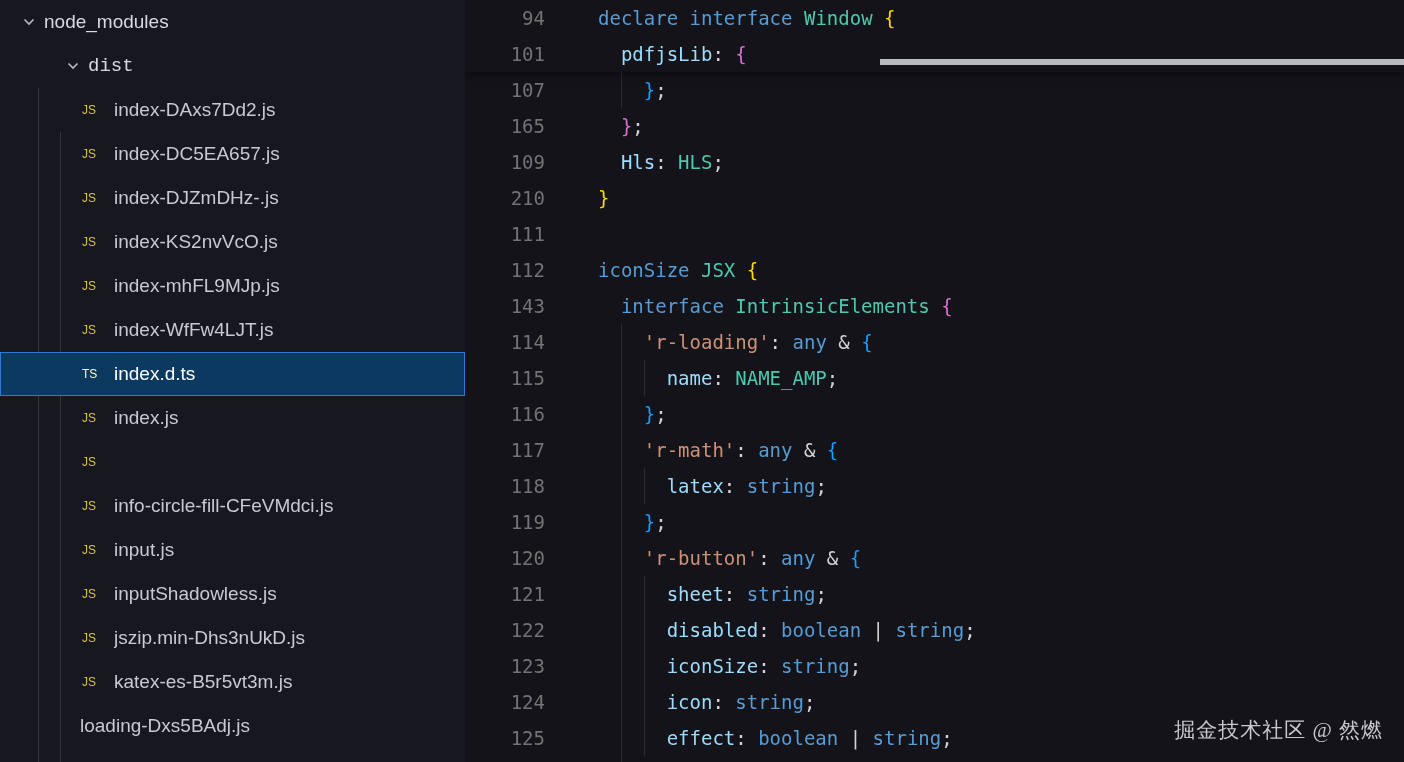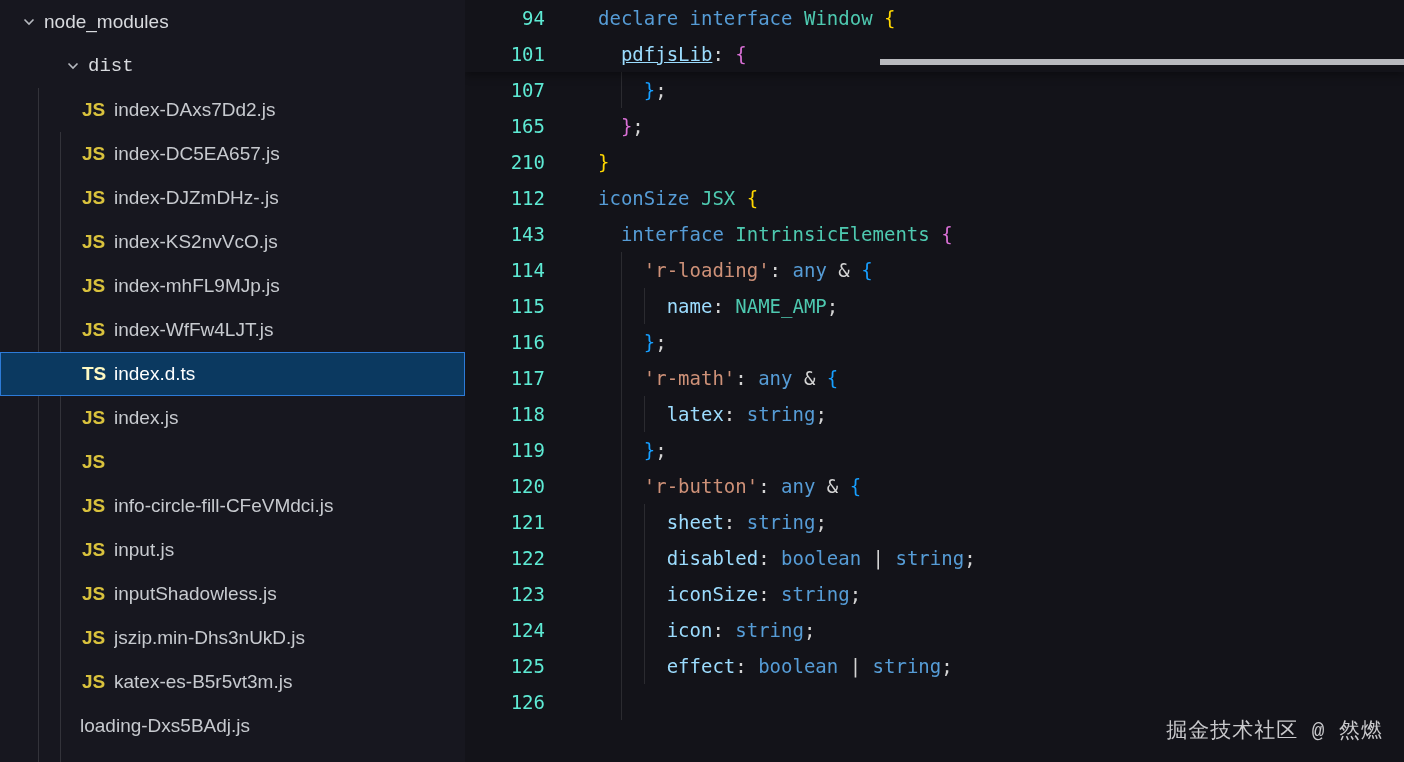--- a/index.html
+++ b/index.html
@@ -9,37 +9,37 @@
 
   
   .sidebar{position:relative;width:465px;height:100%;background:#17171f;flex:none;overflow:hidden}
   .tree{position:relative;z-index:2}
   .row{position:relative;display:flex;align-items:center;height:44px;font-size:19px;color:#c7cacf;cursor:pointer}
   .row .lbl{white-space:nowrap;overflow:hidden}
   .row.folder .lbl{color:#d8dade}
   .row.selected{background:#0b3960;box-shadow:inset 0 0 0 1px #2d7bd8}
   .row.selected .lbl{color:#ffffff}
   .chev{width:30px;flex:none;display:flex;align-items:center;justify-content:center}
-  .ico{width:34px;flex:none;font-weight:bold;font-size:19px;letter-spacing:0;padding-left:2px}
+  .ico{width:34px;flex:none;font-weight:normal;font-size:12px;letter-spacing:0;padding-left:2px}
   .ico.js{color:#d9c23d}
   .ico.ts{color:#fef9c3}
   .tree-guide{position:absolute;width:1px;background:rgba(255,255,255,.12);z-index:1}
 
   
   .editor{position:relative;flex:1;height:100%;background:#131319;overflow:hidden;
           font-family:"DejaVu Sans Mono",monospace;font-size:19px}
   .cline{display:flex;height:36px;line-height:36px;white-space:pre}
-  .lnum{width:80px;text-align:right;color:#5eead4;flex:none}
+  .lnum{width:80px;text-align:right;color:#737373;flex:none}
   .ctext{margin-left:53px}
   .ind{display:inline-block;width:2ch}
   .ind.guide{box-shadow:inset 1px 0 0 rgba(255,255,255,.10)}
   .sticky{position:relative;z-index:3;background:#131319;box-shadow:0 4px 8px rgba(0,0,0,.35)}
   .shadowbar{position:absolute;top:59px;left:415px;right:0;height:6px;background:#b9babe;z-index:6}
   .watermark{position:absolute;right:21px;bottom:18px;color:#c9c9cc;font-size:21px;z-index:7;
-             font-family:Liberation Mono, monospace;letter-spacing:1px}
+             font-family:Liberation Serif, serif;letter-spacing:1px}
 </style>
 </head>
 <body>
 
 <div class="app">
 
   <aside class="sidebar">
     <div class="tree-guide" style="left:38px;top:88px;bottom:0"></div>
     <div class="tree-guide" style="left:60px;top:132px;bottom:0"></div>
     <div class="tree">
@@ -116,26 +116,28 @@
         </div>
         <div class="row" style="padding-left: 80px;">
           <span class="lbl">loading-Dxs5BAdj.js</span>
         </div>
       </div>
   </aside>
 
   <main class="editor">
     <div class="sticky">
         <div class="cline"><span class="lnum">94</span><span class="ctext"><span style="color: rgb(86, 156, 214);">declare</span><span style="color: rgb(212, 212, 212);"> </span><span style="color: rgb(86, 156, 214);">interface</span><span style="color: rgb(212, 212, 212);"> </span><span style="color: rgb(78, 201, 176);">Window</span><span style="color: rgb(212, 212, 212);"> </span><span style="color: rgb(255, 215, 0);">{</span></span></div>
-        <div class="cline"><span class="lnum">101</span><span class="ctext"><span class="ind">  </span><span style="color: rgb(156, 220, 254); text-decoration: underline;">pdfjsLib</span><span style="color: rgb(212, 212, 212);">:</span><span style="color: rgb(212, 212, 212);"> </span><span style="color: rgb(218, 112, 214);">{</span></span></div>
+        <div class="cline"><span class="lnum">101</span><span class="ctext"><span class="ind">  </span><span style="color: rgb(156, 220, 254);">pdfjsLib</span><span style="color: rgb(212, 212, 212);">:</span><span style="color: rgb(212, 212, 212);"> </span><span style="color: rgb(218, 112, 214);">{</span></span></div>
       </div>
     <div class="lines">
         <div class="cline"><span class="lnum">107</span><span class="ctext"><span class="ind">  </span><span class="ind guide">  </span><span style="color: rgb(23, 159, 255);">}</span><span style="color: rgb(212, 212, 212);">;</span></span></div>
         <div class="cline"><span class="lnum">165</span><span class="ctext"><span class="ind">  </span><span style="color: rgb(218, 112, 214);">}</span><span style="color: rgb(212, 212, 212);">;</span></span></div>
+        <div class="cline"><span class="lnum">109</span><span class="ctext"><span class="ind">  </span><span style="color: rgb(156, 220, 254);">Hls</span><span style="color: rgb(212, 212, 212);">:</span><span style="color: rgb(212, 212, 212);"> </span><span style="color: rgb(78, 201, 176);">HLS</span><span style="color: rgb(212, 212, 212);">;</span></span></div>
         <div class="cline"><span class="lnum">210</span><span class="ctext"><span style="color: rgb(255, 215, 0);">}</span></span></div>
+        <div class="cline"><span class="lnum">111</span><span class="ctext"></span></div>
         <div class="cline"><span class="lnum">112</span><span class="ctext"><span style="color: rgb(86, 156, 214);">iconSize</span><span style="color: rgb(212, 212, 212);"> </span><span style="color: rgb(78, 201, 176);">JSX</span><span style="color: rgb(212, 212, 212);"> </span><span style="color: rgb(255, 215, 0);">{</span></span></div>
         <div class="cline"><span class="lnum">143</span><span class="ctext"><span class="ind">  </span><span style="color: rgb(86, 156, 214);">interface</span><span style="color: rgb(212, 212, 212);"> </span><span style="color: rgb(78, 201, 176);">IntrinsicElements</span><span style="color: rgb(212, 212, 212);"> </span><span style="color: rgb(218, 112, 214);">{</span></span></div>
         <div class="cline"><span class="lnum">114</span><span class="ctext"><span class="ind">  </span><span class="ind guide">  </span><span style="color: rgb(206, 145, 120);">'r-loading'</span><span style="color: rgb(212, 212, 212);">:</span><span style="color: rgb(212, 212, 212);"> </span><span style="color: rgb(86, 156, 214);">any</span><span style="color: rgb(212, 212, 212);"> </span><span style="color: rgb(212, 212, 212);">&amp;</span><span style="color: rgb(212, 212, 212);"> </span><span style="color: rgb(23, 159, 255);">{</span></span></div>
         <div class="cline"><span class="lnum">115</span><span class="ctext"><span class="ind">  </span><span class="ind guide">  </span><span class="ind guide">  </span><span style="color: rgb(156, 220, 254);">name</span><span style="color: rgb(212, 212, 212);">:</span><span style="color: rgb(212, 212, 212);"> </span><span style="color: rgb(78, 201, 176);">NAME_AMP</span><span style="color: rgb(212, 212, 212);">;</span></span></div>
         <div class="cline"><span class="lnum">116</span><span class="ctext"><span class="ind">  </span><span class="ind guide">  </span><span style="color: rgb(23, 159, 255);">}</span><span style="color: rgb(212, 212, 212);">;</span></span></div>
         <div class="cline"><span class="lnum">117</span><span class="ctext"><span class="ind">  </span><span class="ind guide">  </span><span style="color: rgb(206, 145, 120);">'r-math'</span><span style="color: rgb(212, 212, 212);">:</span><span style="color: rgb(212, 212, 212);"> </span><span style="color: rgb(86, 156, 214);">any</span><span style="color: rgb(212, 212, 212);"> </span><span style="color: rgb(212, 212, 212);">&amp;</span><span style="color: rgb(212, 212, 212);"> </span><span style="color: rgb(23, 159, 255);">{</span></span></div>
         <div class="cline"><span class="lnum">118</span><span class="ctext"><span class="ind">  </span><span class="ind guide">  </span><span class="ind guide">  </span><span style="color: rgb(156, 220, 254);">latex</span><span style="color: rgb(212, 212, 212);">:</span><span style="color: rgb(212, 212, 212);"> </span><span style="color: rgb(86, 156, 214);">string</span><span style="color: rgb(212, 212, 212);">;</span></span></div>
         <div class="cline"><span class="lnum">119</span><span class="ctext"><span class="ind">  </span><span class="ind guide">  </span><span style="color: rgb(23, 159, 255);">}</span><span style="color: rgb(212, 212, 212);">;</span></span></div>
         <div class="cline"><span class="lnum">120</span><span class="ctext"><span class="ind">  </span><span class="ind guide">  </span><span style="color: rgb(206, 145, 120);">'r-button'</span><span style="color: rgb(212, 212, 212);">:</span><span style="color: rgb(212, 212, 212);"> </span><span style="color: rgb(86, 156, 214);">any</span><span style="color: rgb(212, 212, 212);"> </span><span style="color: rgb(212, 212, 212);">&amp;</span><span style="color: rgb(212, 212, 212);"> </span><span style="color: rgb(23, 159, 255);">{</span></span></div>
         <div class="cline"><span class="lnum">121</span><span class="ctext"><span class="ind">  </span><span class="ind guide">  </span><span class="ind guide">  </span><span style="color: rgb(156, 220, 254);">sheet</span><span style="color: rgb(212, 212, 212);">:</span><span style="color: rgb(212, 212, 212);"> </span><span style="color: rgb(86, 156, 214);">string</span><span style="color: rgb(212, 212, 212);">;</span></span></div>

